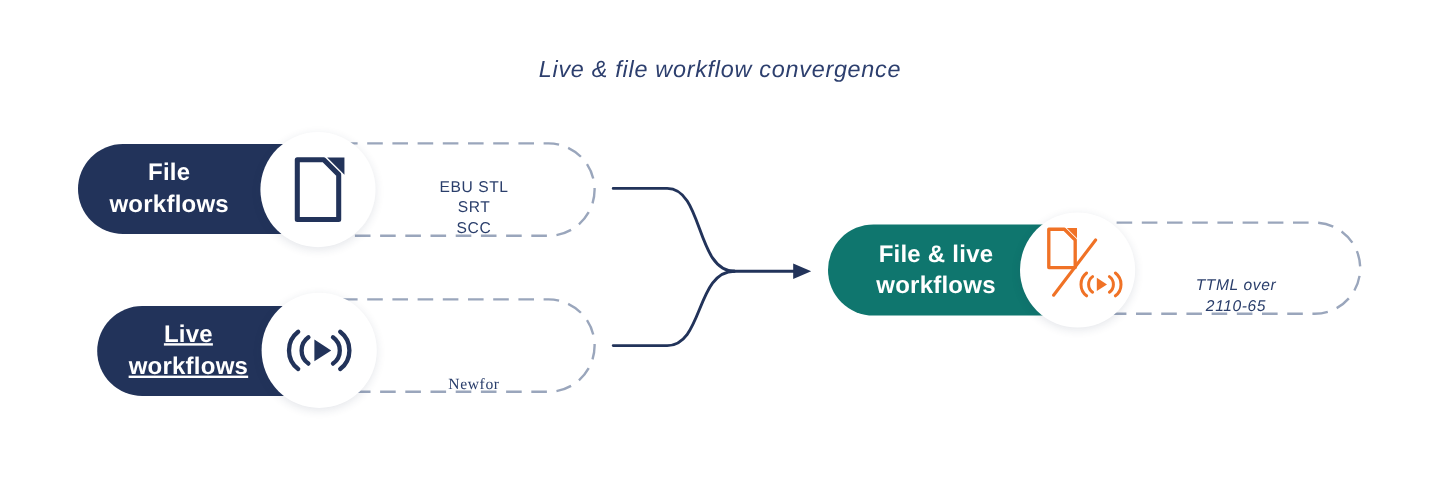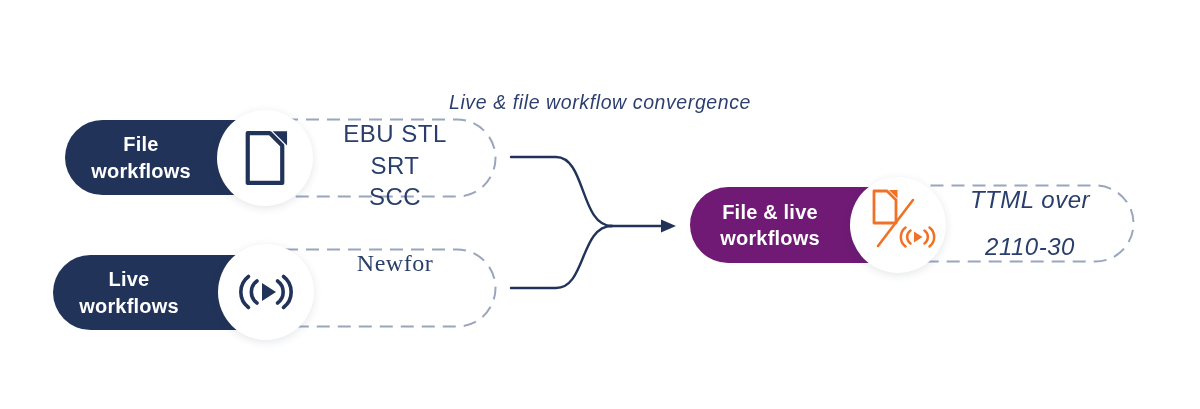--- a/index.html
+++ b/index.html
@@ -14,21 +14,20 @@
   }
   .diagram-title {
     position: absolute;
     left: 0; right: 0; top: 47px;
     text-align: center;
     font-size: 19.5px;
     font-style: italic;
     font-weight: 500;
     letter-spacing: 0.6px;
     color: #2d3f6e;
-    margin-top: 44px;
   }
   .connector-layer {
     position: absolute;
     inset: 0;
     z-index: 1;
     pointer-events: none;
   }
   .pill {
     position: absolute;
     z-index: 2;
@@ -36,21 +35,21 @@
     align-items: center;
     justify-content: center;
     text-align: center;
     color: #ffffff;
     font-weight: bold;
     font-size: 20px;
     line-height: 1.32;
     letter-spacing: 0.2px;
   }
   .pill-navy { background: #22335a; }
-  .pill-orange { background: #701a75; }
+  .pill-orange { background: #0f766e; justify-content: flex-end; }
   .pill-label { display: inline-block; width: 135px; }
   .node-circle {
     position: absolute;
     z-index: 3;
     width: 96px;
     height: 96px;
     border-radius: 50%;
     background: #ffffff;
     box-shadow: 0 2px 8px rgba(35, 48, 84, 0.12);
     display: flex;
@@ -61,31 +60,31 @@
     position: absolute;
     z-index: 0;
   }
   .dashed-box svg.dash-border { position: absolute; inset: 0; }
   .dashed-text {
     position: absolute;
     inset: 0;
     display: flex;
     flex-direction: column;
     align-items: center;
-    justify-content: space-between;
+    justify-content: flex-end;
     color: #2a3e6b;
-    font-size: 24px;
+    font-size: 13px;
     line-height: 1.32;
     letter-spacing: 0.5px;
     text-align: center;
   }
   .dashed-text span { display: block; }
   
   .pill-file     { left: 65px;  top: 120px; width: 225px; height: 75px; border-radius: 38px; padding-right: 73px; text-align: center; }
-  .pill-live     { left: 53px;  top: 255px; width: 225px; height: 75px; border-radius: 38px; padding-right: 73px; }
+  .pill-live     { left: 81px;  top: 255px; width: 225px; height: 75px; border-radius: 38px; padding-right: 73px; text-decoration: underline; }
   .pill-filelive { left: 690px; top: 187px; width: 228px; height: 76px; border-radius: 38px; padding-right: 68px; }
   .circle-file     { left: 217px; top: 110px; }
   .circle-live     { left: 218px; top: 244px; }
   .circle-filelive { left: 850px; top: 177px; }
   .box-file     { left: 245px; top: 118px; width: 252px; height: 80px; }
   .box-live     { left: 245px; top: 248px; width: 252px; height: 80px; font-family: Liberation Serif, serif; }
   .box-filelive { left: 870px; top: 184px; width: 265px; height: 79px; font-style: italic; }
   .box-file .dashed-text, .box-live .dashed-text { padding-left: 48px; }
   .box-filelive .dashed-text { padding-left: 55px; }
 </style>
@@ -143,21 +142,21 @@
       <path d="M47.5 6.5 A19.5 19.5 0 0 1 47.5 37.5" fill="none" stroke="#22335a" stroke-width="3.6" stroke-linecap="round"></path>
     </svg>
   </div>
 
   <div class="dashed-box box-filelive">
     <svg class="dash-border" width="265" height="79" viewBox="0 0 265 79">
       <rect x="1.5" y="1.5" width="262" height="76" rx="38" fill="#ffffff" stroke="#9aa6bc" stroke-width="2" stroke-dasharray="13 8"></rect>
     </svg>
     <div class="dashed-text">
       <span>TTML over</span>
-      <span>2110-30</span>
+      <span>2110-65</span>
     </div>
   </div>
   <div class="pill pill-orange pill-filelive">
     <span class="pill-label" style="width:140px">File &amp; live workflows</span>
   </div>
   <div class="node-circle circle-filelive">
     <svg width="96" height="96" viewBox="0 0 96 96">
 
       <path d="M24 14 H37 L46 23 V46 H24 Z" fill="none" stroke="#f07226" stroke-width="2.8" stroke-linejoin="round"></path>
       <polygon points="39,13 47.5,21.5 47.5,13" fill="#f07226"></polygon>

